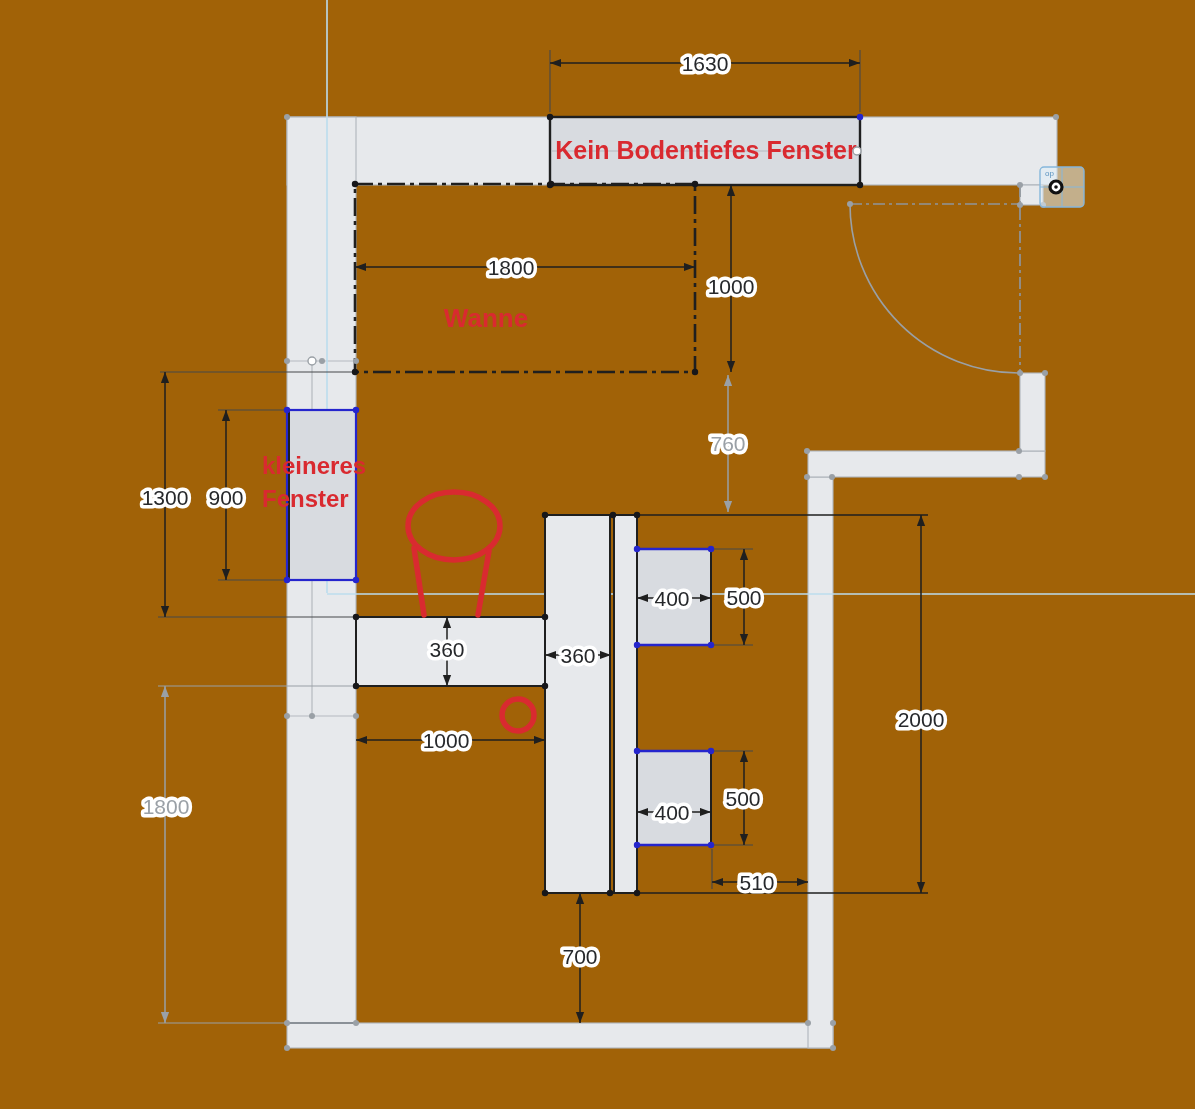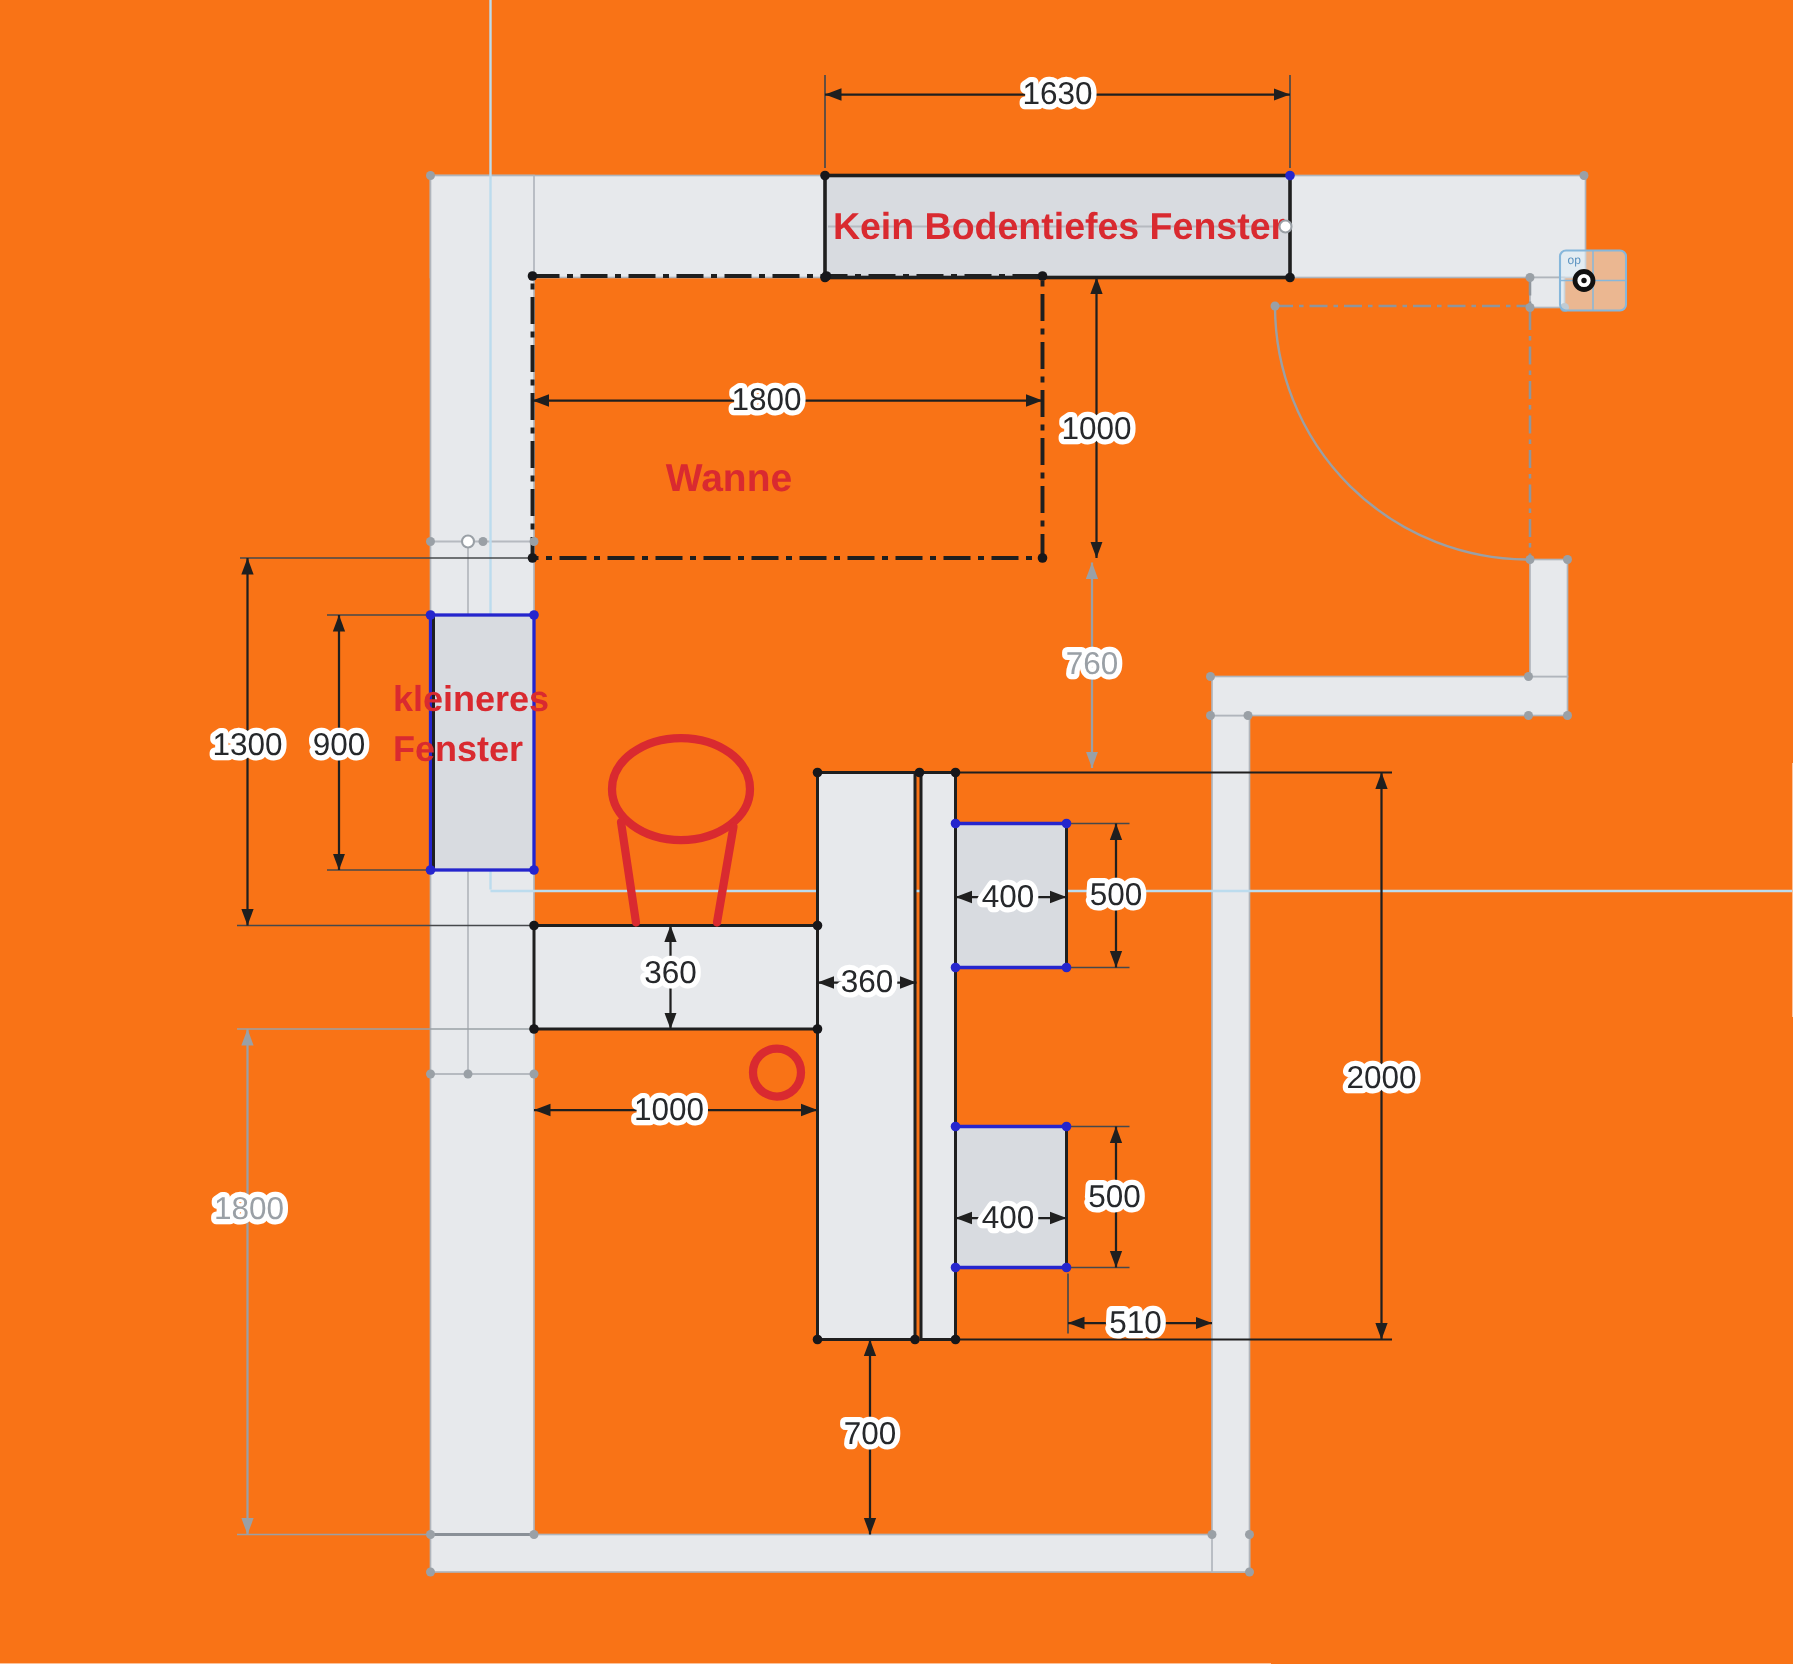--- a/index.html
+++ b/index.html
@@ -1,16 +1,16 @@
 <!DOCTYPE html>
 <html><head>
 <meta charset="utf-8">
 <style>
   html,body{margin:0;padding:0;background:#ffffff;}
-  .canvas{position:relative;width:1195px;height:1109px;background:#f97316;overflow:hidden;font-family:"Liberation Sans",sans-serif;}
+  .canvas{position:relative;width:1195px;height:1109px;background:#a16207;overflow:hidden;font-family:"Liberation Sans",sans-serif;}
   svg{position:absolute;left:0;top:0;}
   .wall{fill:#e7e9ec;stroke:#b0b5bc;stroke-width:1.1;}
   .winfill{fill:#d8dbe0;}
   .solid{fill:#e7e9ec;stroke:#1f1f1f;stroke-width:2;}
   .thin{stroke:#1f1f1f;stroke-width:1.3;fill:none;}
   .ext{stroke:#46484b;stroke-width:1.1;fill:none;}
   .extg{stroke:#9aa0a6;stroke-width:1.1;fill:none;}
   .dim{stroke:#1f1f1f;stroke-width:1.5;fill:none;}
   .dimg{stroke:#9aa0a6;stroke-width:1.5;fill:none;}
   .grayline{stroke:#b6bac0;stroke-width:1.2;fill:none;}

